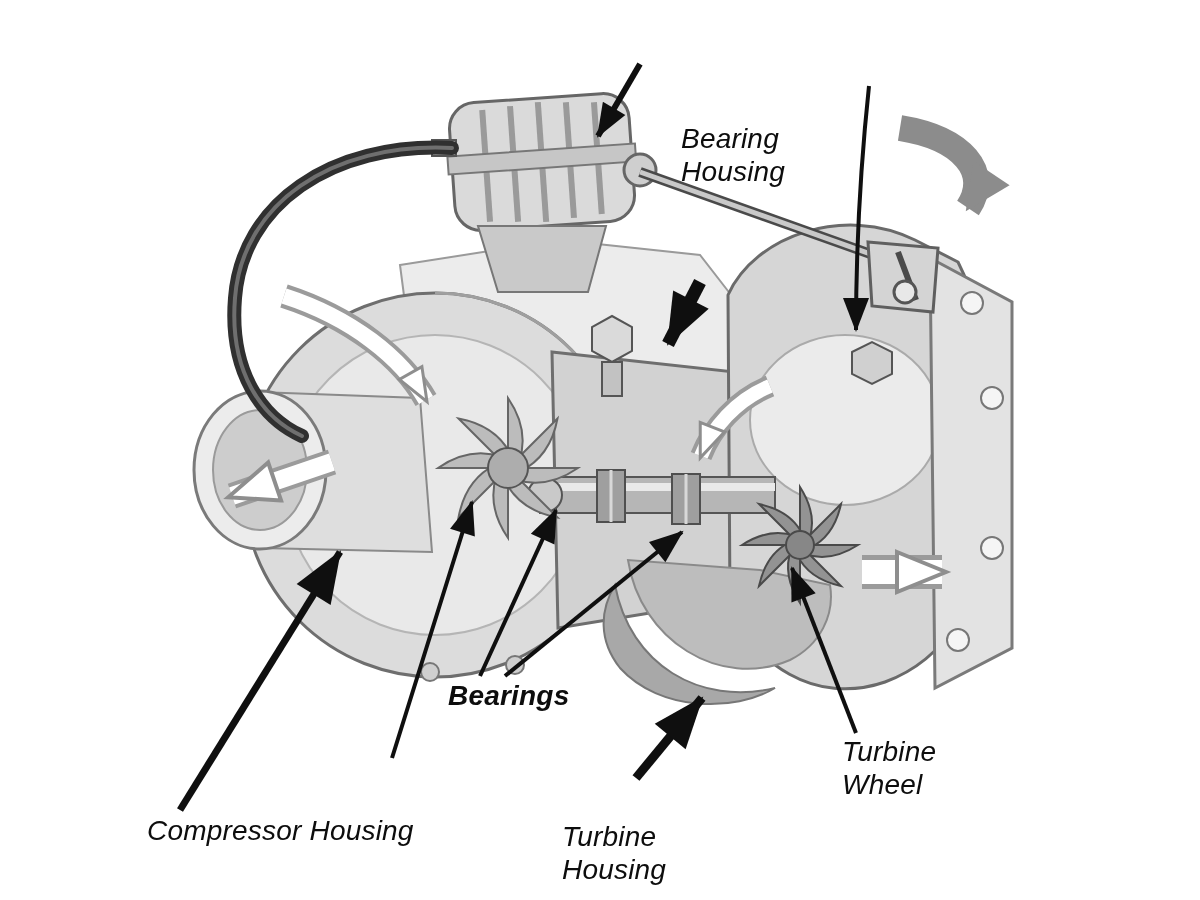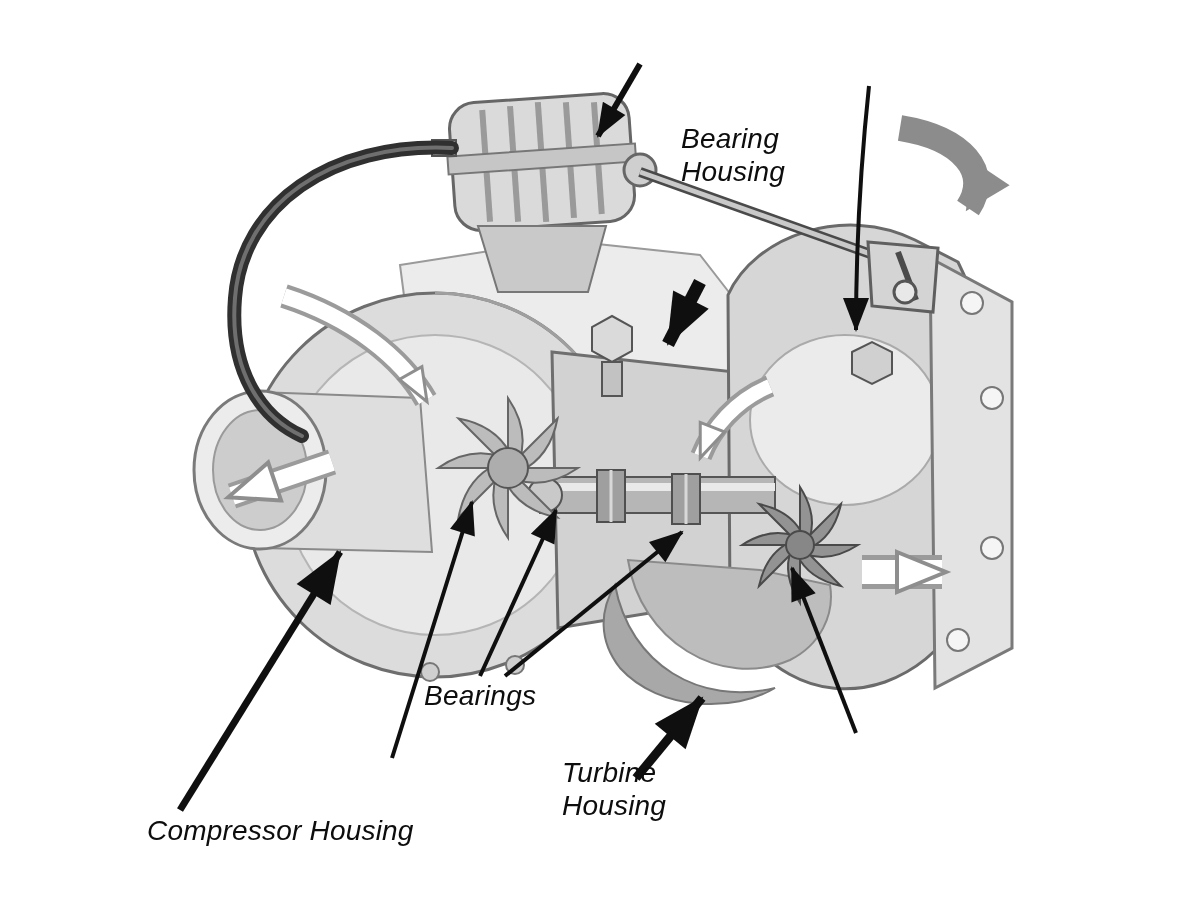--- a/index.html
+++ b/index.html
@@ -175,21 +175,22 @@
       <path d="M180,810 L340,552" stroke-width="7" marker-end="url(#aheadBig)"></path>
       <path d="M636,778 L702,698" stroke-width="9" marker-end="url(#aheadBig)"></path>
       <path d="M856,733 L792,568" stroke-width="4" marker-end="url(#ahead)"></path>
     </g>
   </svg>
 
 
 
   <div class="label" style="left:645px;top:122px;width:135px;margin-left:36px;">Bearing Housing</div>
 
-  <div class="label nowrap" style="left:424px;top:679px;">Bearings</div>
+  <div class="label nowrap" style="left:448px;top:679px;font-weight:bold;">Bearings</div>
 
 
   <div class="label nowrap" style="left:147px;top:814px;">Compressor Housing</div>
 
-  <div class="label" style="left:562px;top:756px;width:150px;font-style:italic;">Turbine Housing</div>
+  <div class="label" style="left:562px;top:820px;width:150px;font-style:italic;">Turbine Housing</div>
 
+  <div class="label" style="left:842px;top:735px;width:140px;">Turbine Wheel</div>
 
 </div>
 
 </body></html>

